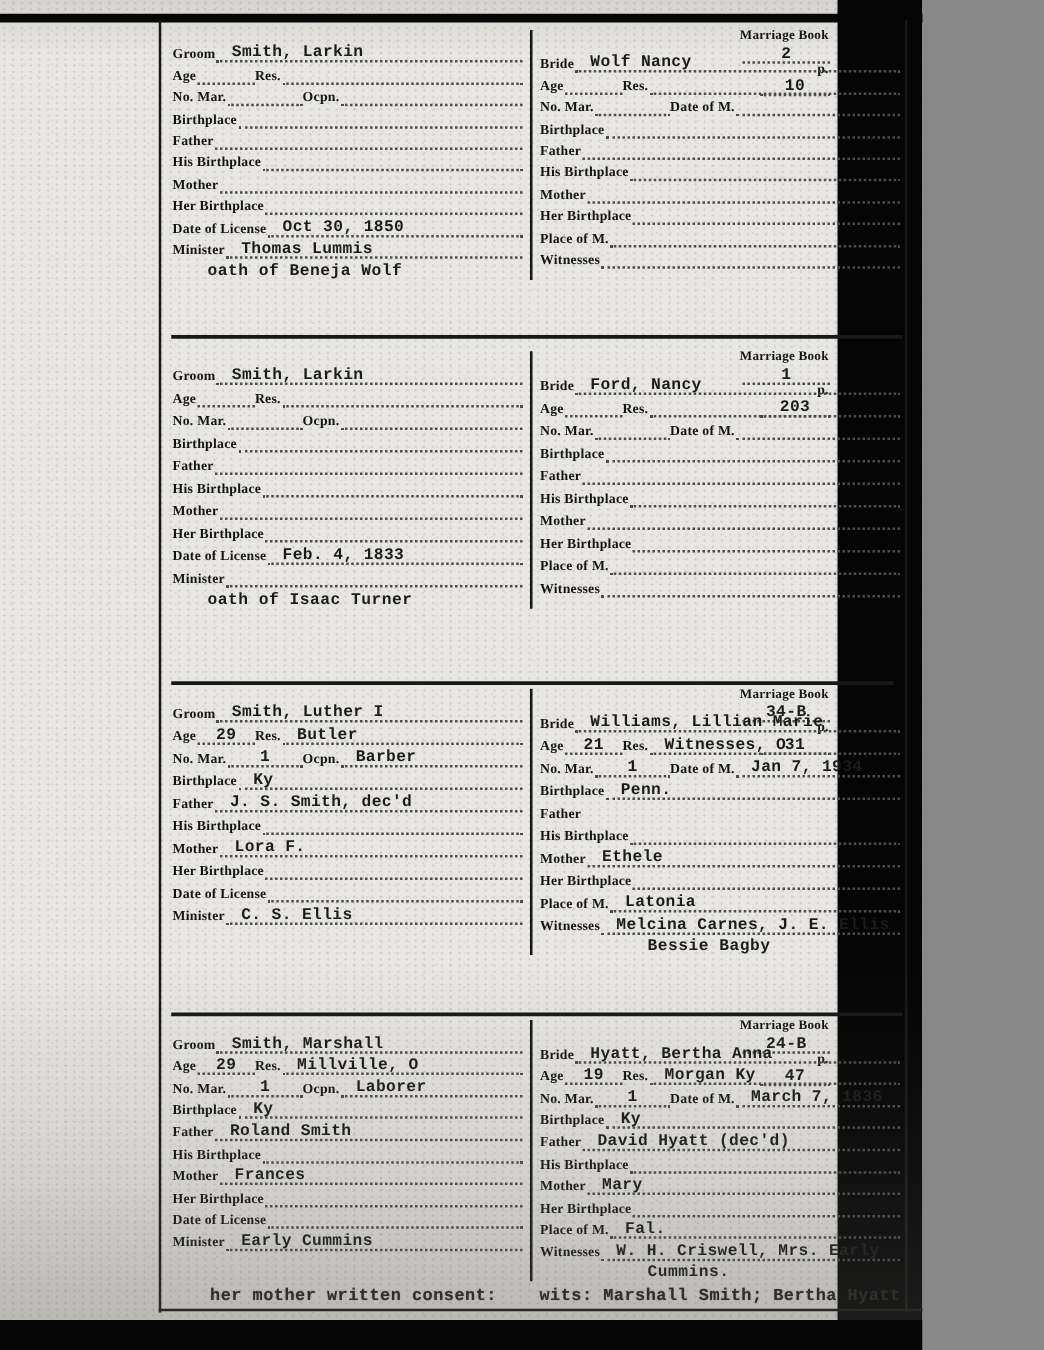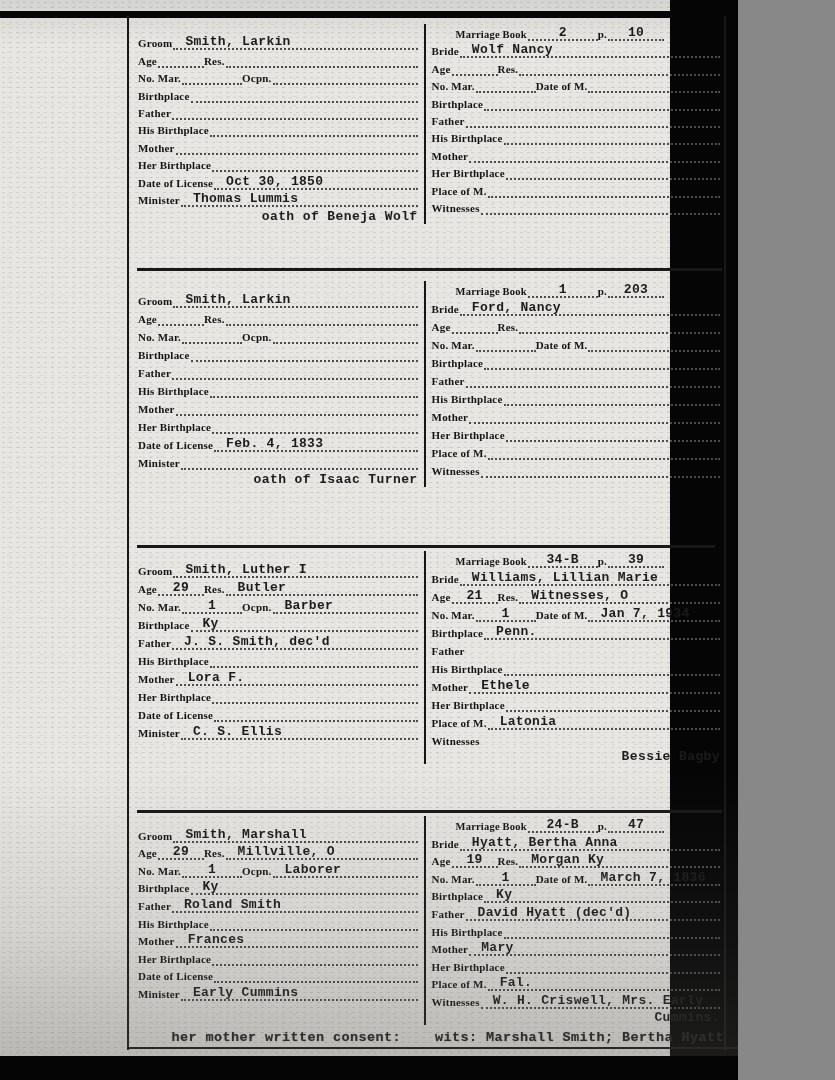--- a/index.html
+++ b/index.html
@@ -37,34 +37,34 @@
   .r0{top:24px;--rh:17.4px;}
   .r1{top:281px;--rh:18px;}
   .r2{top:551px;--rh:18px;}
   .r3{top:816px;--rh:17.6px;}
   .cols{display:flex;align-items:stretch;}
   .col{box-sizing:border-box;}
   .col.left{width:288px;padding:8px 6px 0 2px;}
   .divider{width:2px;background:#161616;}
   .col.right{flex:1;padding:0 4px 0 6px;}
   .row{display:flex;align-items:flex-end;height:var(--rh);}
-  .row.book{height:16px;margin-left:24px;margin-right:56px;}
+  .row.book{height:16px;margin-left:64px;margin-right:56px;flex-direction:column;}
   .lb{white-space:nowrap;font-size:11px;font-weight:600;line-height:1;letter-spacing:.2px;padding-right:1px;}
   .lb.mb{font-size:10.5px;}
   .fill{flex:1 1 auto;min-width:0;border-bottom:2px dotted #4c4c4c;line-height:1;}
   .cfill{flex:0 0 auto;text-align:center;}
   .w-age{width:46px;}
   .w-nomar{width:60px;}
   .w-book{width:70px;}
   .w-page{width:56px;}
   .vl{font-family:"Liberation Mono","DejaVu Sans Mono",monospace;font-size:13px;font-weight:700;
       color:#1b1b1b;letter-spacing:.3px;white-space:nowrap;padding-left:12px;transform:translateY(1px);}
   .cfill.vl{padding-left:0;}
   .note{font-family:"Liberation Mono","DejaVu Sans Mono",monospace;font-size:13px;font-weight:700;
-        color:#1c1c1c;letter-spacing:.4px;line-height:14px;text-align:right;}
+        color:#1c1c1c;letter-spacing:.4px;line-height:14px;}
   .note:empty{display:none;}
   .note-left{margin:4px 0 0 28px;}
   .cont-right{margin:3px 0 0 86px;}
   .bottom-note{margin:6px 0 0 32px;white-space:pre;font-size:13.5px;color:#222;text-shadow:0 0 1px rgba(40,40,40,.5);}
 </style>
 </head>
 <body>
 
 <div class="scan">
   <div class="shade-top"></div>
@@ -348,21 +348,21 @@
 
       </div>
 
       <div class="divider"></div>
 
       <div class="col right">
         <div class="row book">
           <span class="lb mb">Marriage Book</span>
           <span class="fill vl cfill w-book">34-B</span>
           <span class="lb">p.</span>
-          <span class="fill vl cfill w-page">39</span>
+          <span class="fill vl cfill w-page">31</span>
         </div>
         <div class="row">
           <span class="lb">Bride</span>
           <span class="fill vl">Williams, Lillian Marie</span>
         </div>
         <div class="row">
           <span class="lb">Age</span>
           <span class="fill vl cfill w-age">21</span>
           <span class="lb">Res.</span>
           <span class="fill vl">Witnesses, O</span>
@@ -391,20 +391,21 @@
         <div class="row">
           <span class="lb">Her Birthplace</span>
           <span class="fill vl"></span>
         </div>
         <div class="row">
           <span class="lb">Place of M.</span>
           <span class="fill vl">Latonia</span>
         </div>
         <div class="row">
           <span class="lb">Witnesses</span>
+          <span class="fill vl">Melcina Carnes, J. E. Ellis</span>
         </div>
         <div class="note cont-right">Bessie Bagby</div>
       </div>
     </div>
 
   </section>
 
   <section class="record r3">
     <div class="cols">
 

